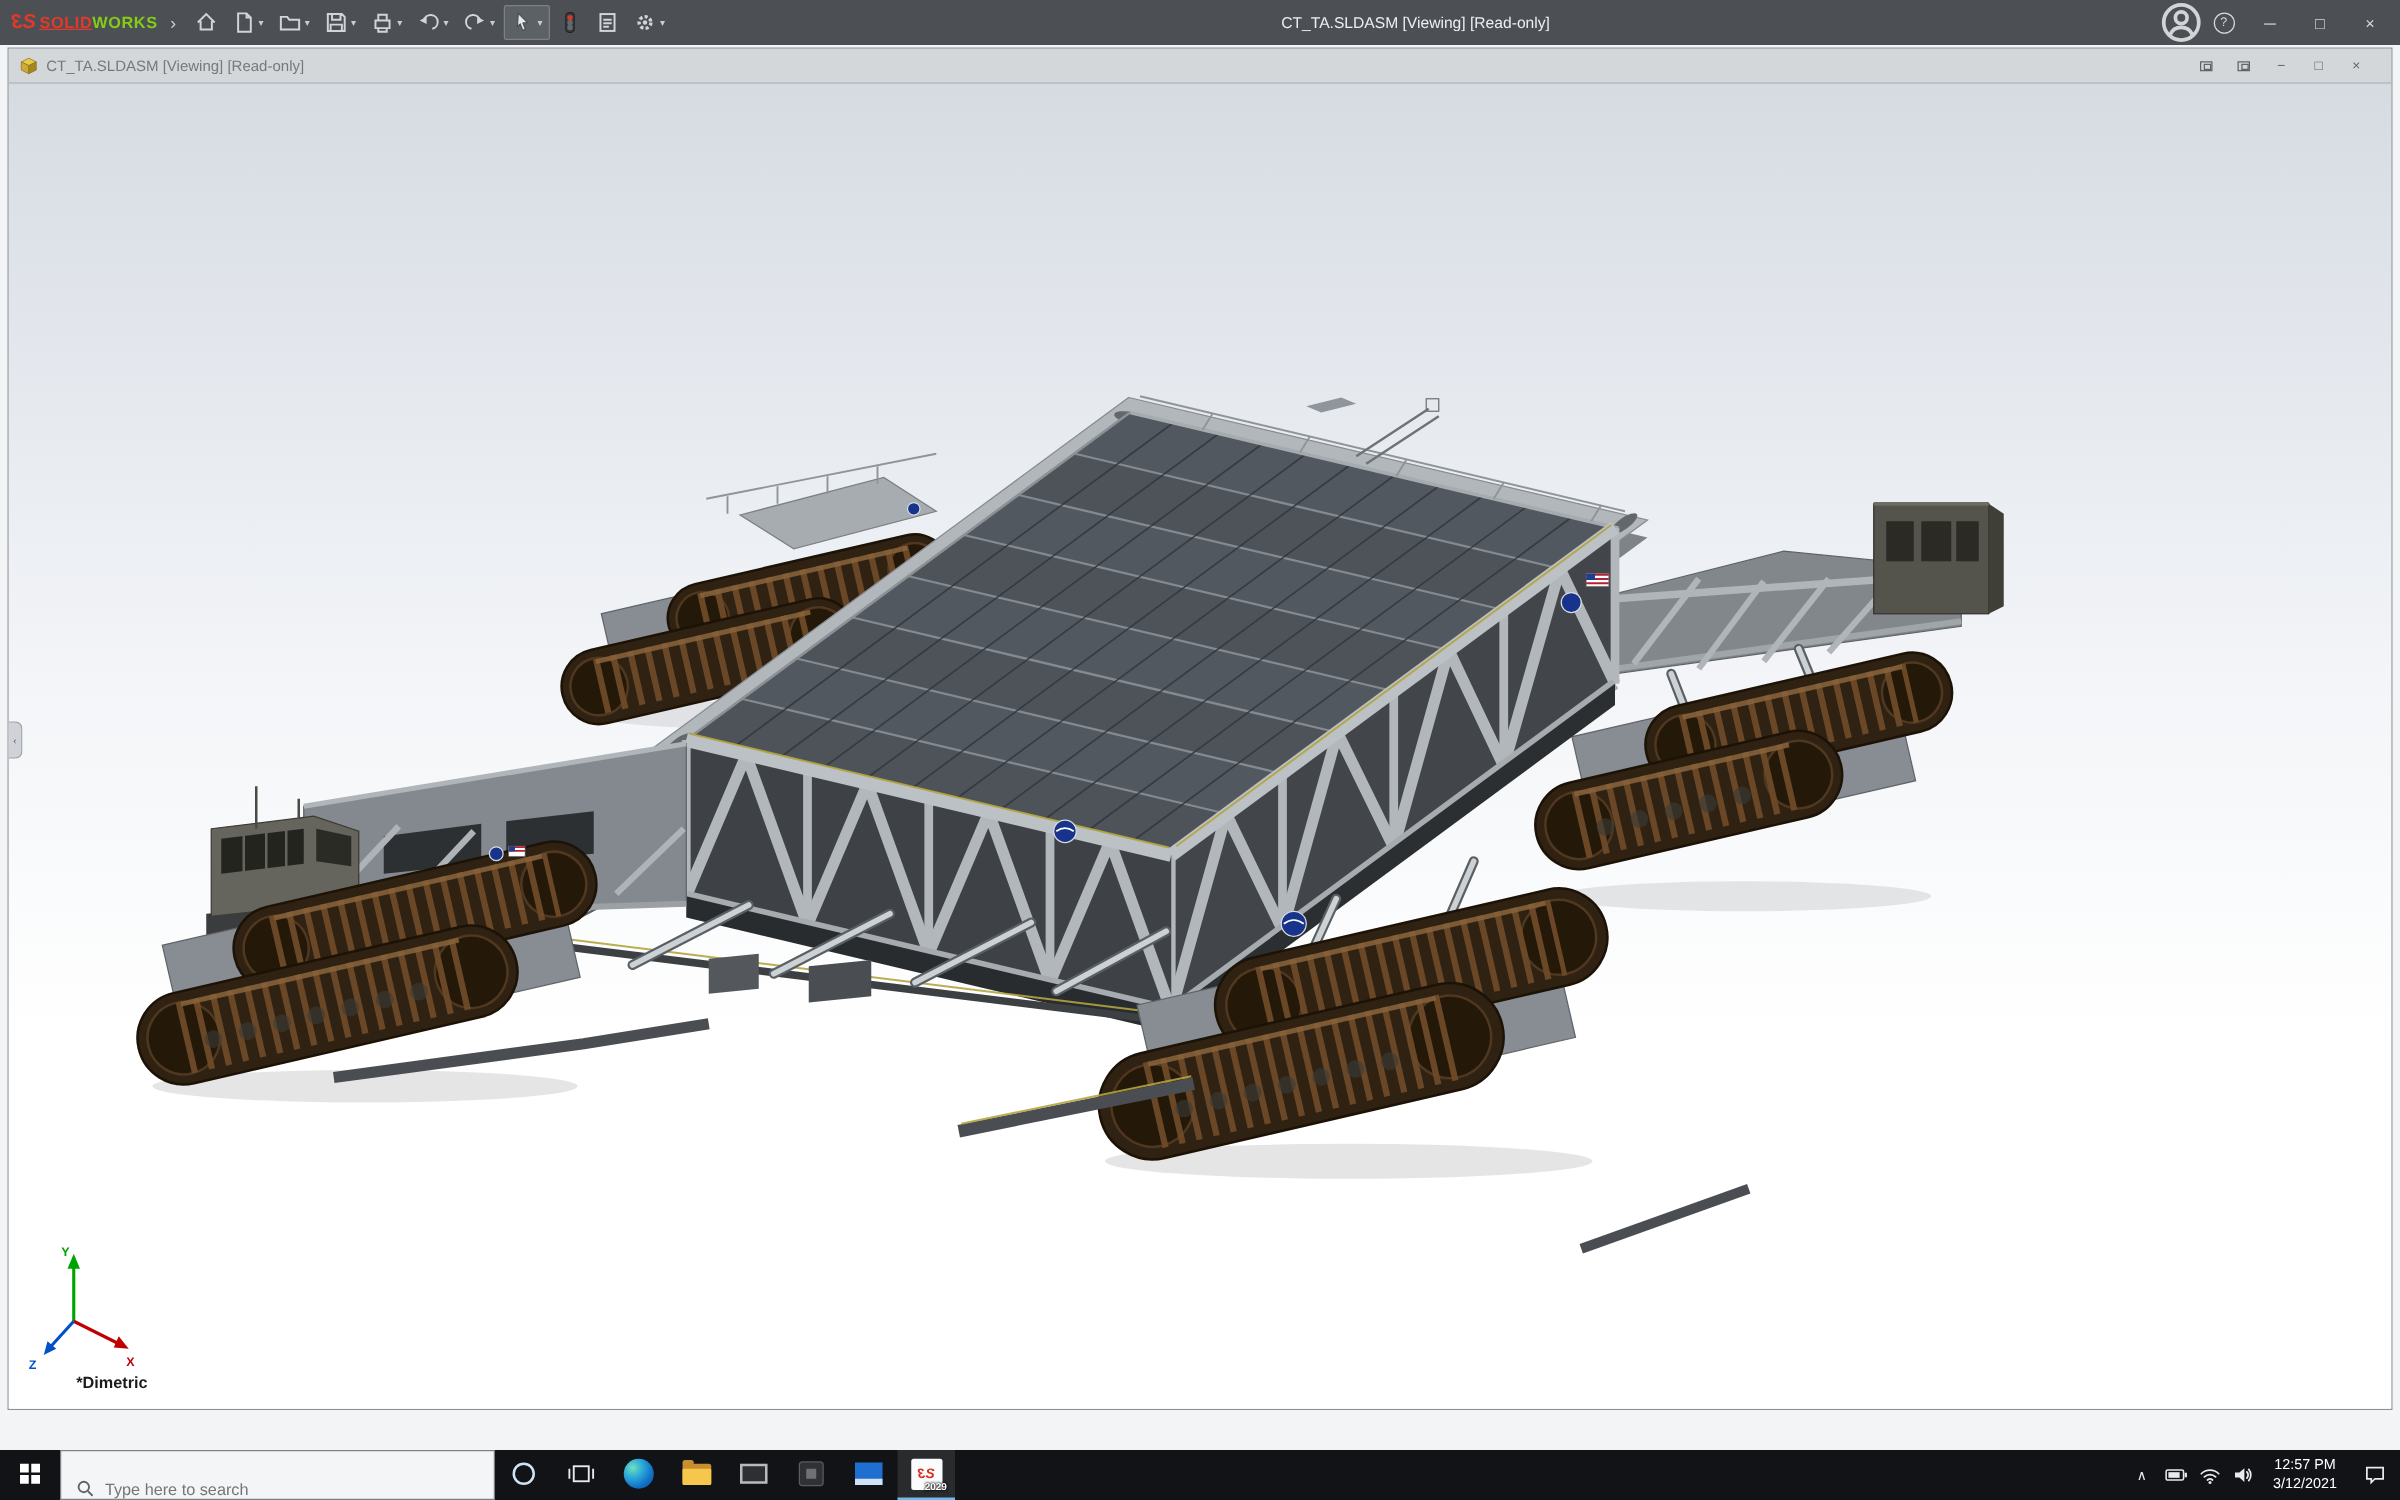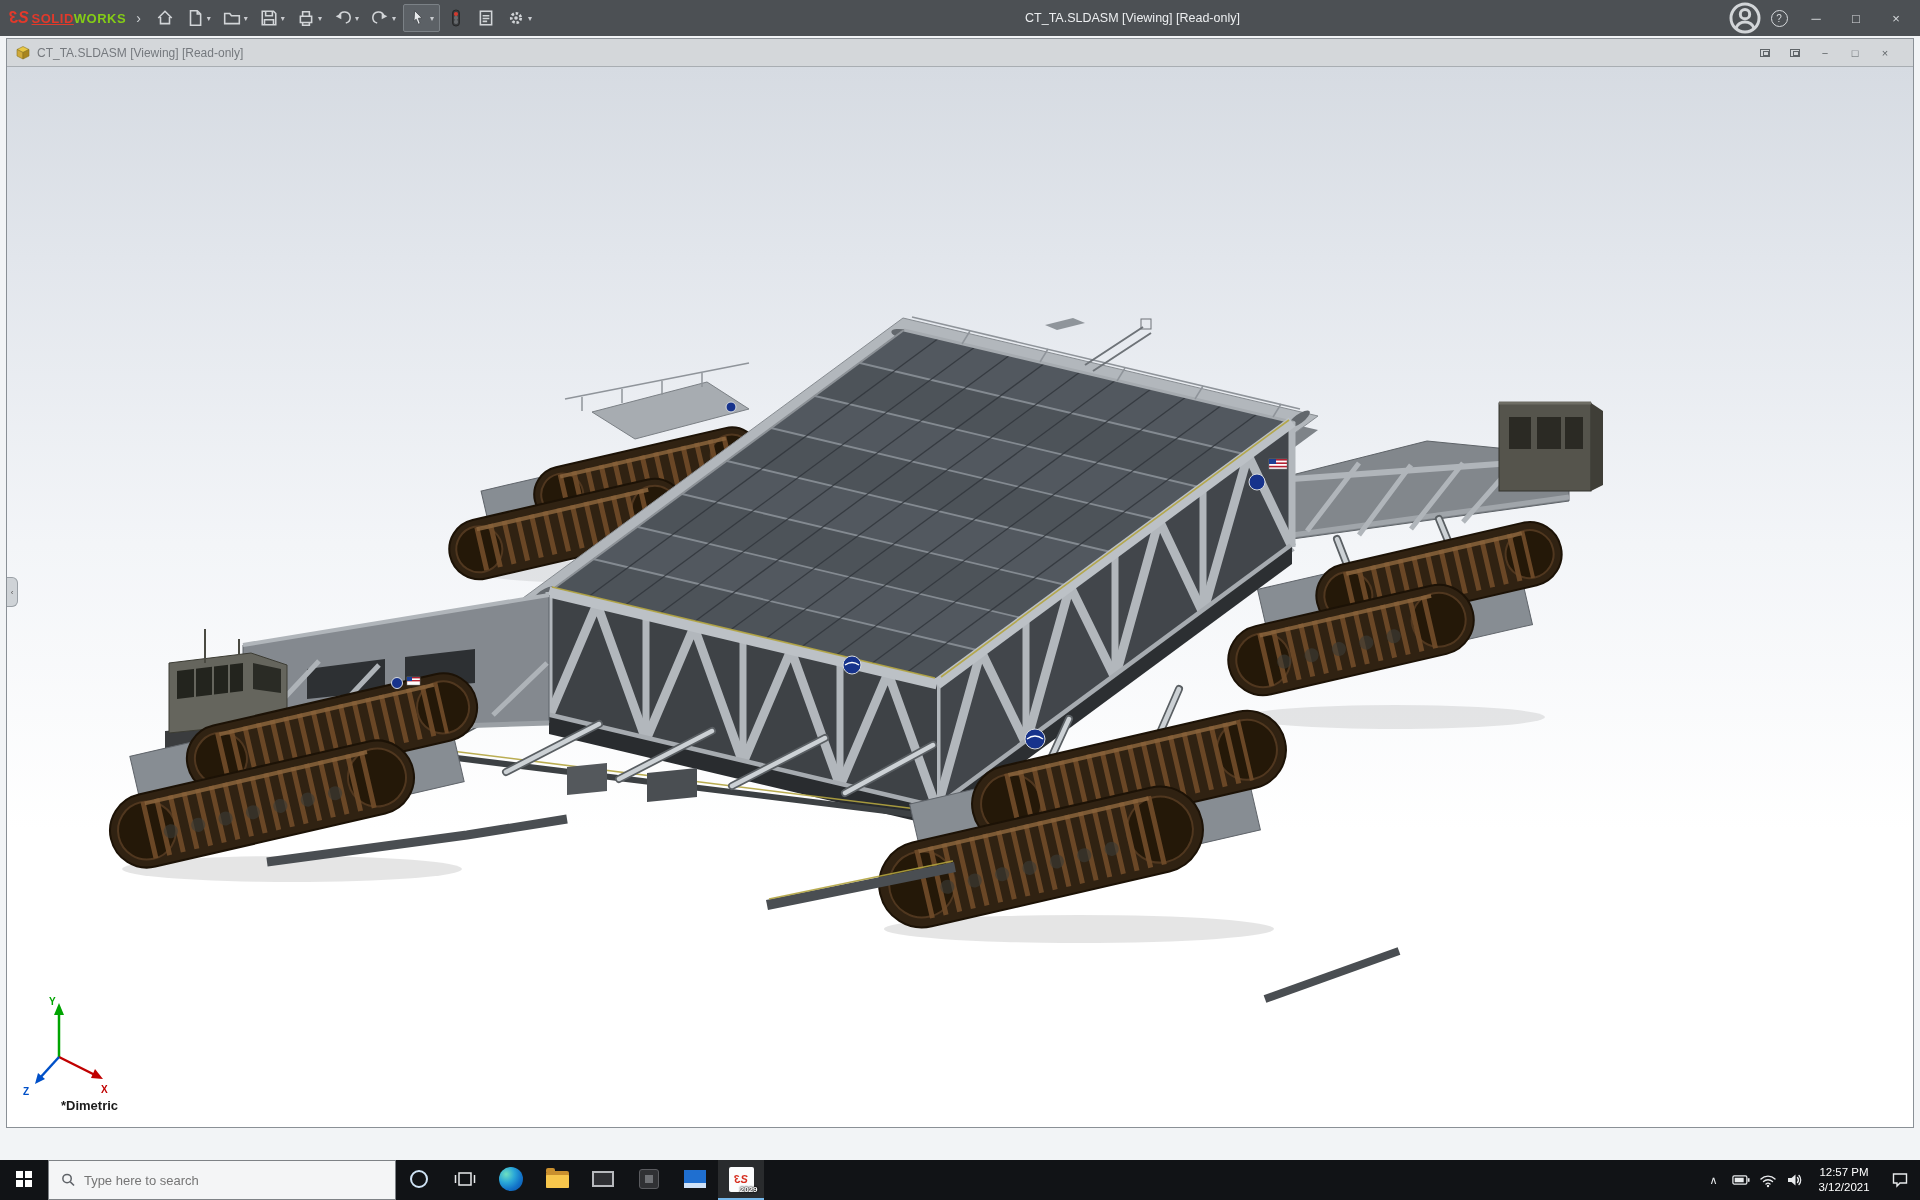--- a/index.html
+++ b/index.html
@@ -74,21 +74,21 @@
   .triad-label { font-size:10px; font-weight:bold; font-family:"Liberation Sans",sans-serif; }
 
   
   .taskbar { position:absolute; left:0; right:0; bottom:0; height:40px; background:#111316;
              display:flex; align-items:stretch; color:#e8eaec; }
   .tb-cell { width:46px; display:flex; align-items:center; justify-content:center; background:none;
              border:none; border-bottom:2px solid transparent; cursor:pointer; position:relative; }
   .tb-cell.start { width:48px; }
   .winlogo { display:grid; grid-template-columns:7px 7px; grid-template-rows:7px 7px; gap:2px; }
   .winlogo span { background:#fff; }
-  .searchbox { width:348px; background:#f4f5f6; border:1px solid #7e8286; display:flex; align-items:center;
+  .searchbox { width:348px; background:#f4f5f6; border:1px solid #7e8286; display:flex; align-items:flex-end;
                padding-left:12px; gap:8px; }
   .searchbox input { border:none; outline:none; background:transparent; font-size:13px; color:#444;
                      width:100%; font-family:"Liberation Sans",sans-serif; }
   .cortana-ring { width:18px; height:18px; border:2.5px solid #cfe3f5; border-radius:50%; }
   .edge-ball { width:24px; height:24px; border-radius:50%;
                background:radial-gradient(circle at 30% 30%, #6ee0c0 0%, #2aa7d8 35%, #1272c8 65%, #0b4f9e 100%); }
   .folder { position:relative; width:23px; height:17px; }
   .folder .back { position:absolute; inset:0; background:#c98f2e; border-radius:2px; }
   .folder .back::before { content:""; position:absolute; top:-3px; left:0; width:9px; height:4px;
                           background:#c98f2e; border-radius:2px 2px 0 0; }

